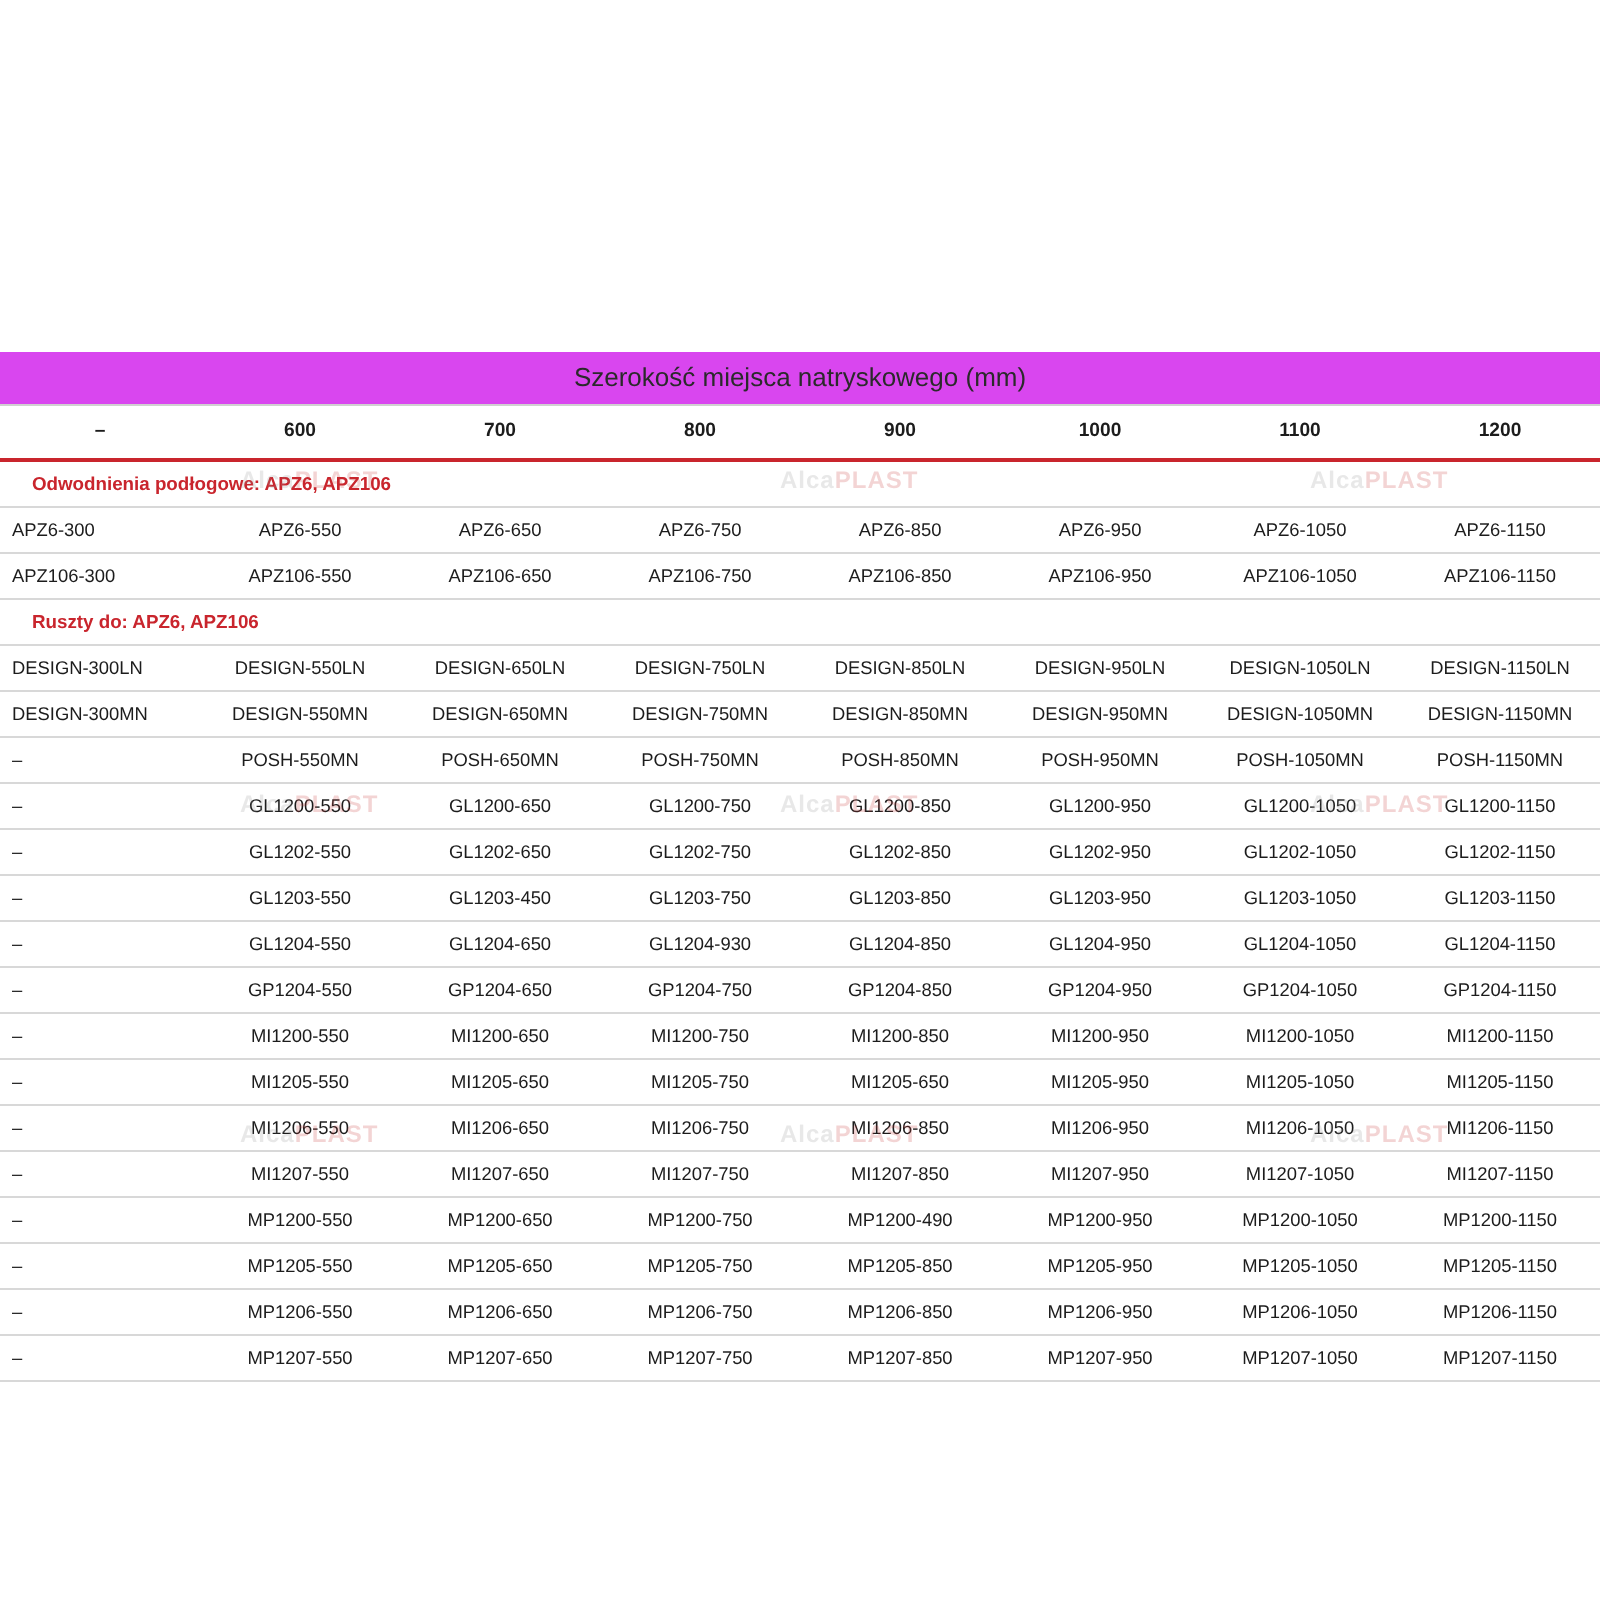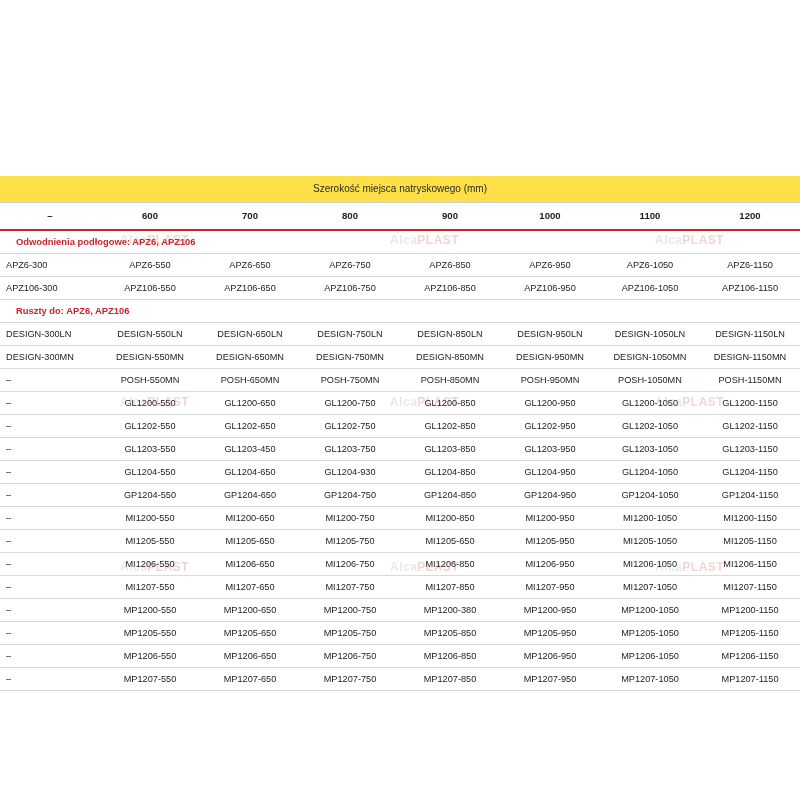--- a/index.html
+++ b/index.html
@@ -48,24 +48,24 @@
     color: #1c1c1c;
     text-align: center;
     padding: 0;
     height: 22px;
     line-height: 22px;
     border-bottom: 1px solid #d8d8d8;
     white-space: nowrap;
     overflow: hidden;
   }
   tr.header-row td {
-    background: #fde047;
+    background: #d946ef;
     height: 26px;
     line-height: 26px;
-    font-size: 10px;
+    font-size: 13px;
     color: #2a2a2a;
     border-bottom: 1px solid #d0d0d0;
   }
   tr.widths-row td {
     font-weight: bold;
     font-size: 9.6px;
     height: 26px;
     line-height: 26px;
     border-bottom: 2px solid #c9252d;
     color: #1c1c1c;
@@ -274,21 +274,21 @@
           <td>MI1207-850</td>
           <td>MI1207-950</td>
           <td>MI1207-1050</td>
           <td>MI1207-1150</td>
         </tr>
         <tr class="first-col-left">
           <td class="dash">–</td>
           <td>MP1200-550</td>
           <td>MP1200-650</td>
           <td>MP1200-750</td>
-          <td>MP1200-380</td>
+          <td>MP1200-490</td>
           <td>MP1200-950</td>
           <td>MP1200-1050</td>
           <td>MP1200-1150</td>
         </tr>
         <tr class="first-col-left">
           <td class="dash">–</td>
           <td>MP1205-550</td>
           <td>MP1205-650</td>
           <td>MP1205-750</td>
           <td>MP1205-850</td>

